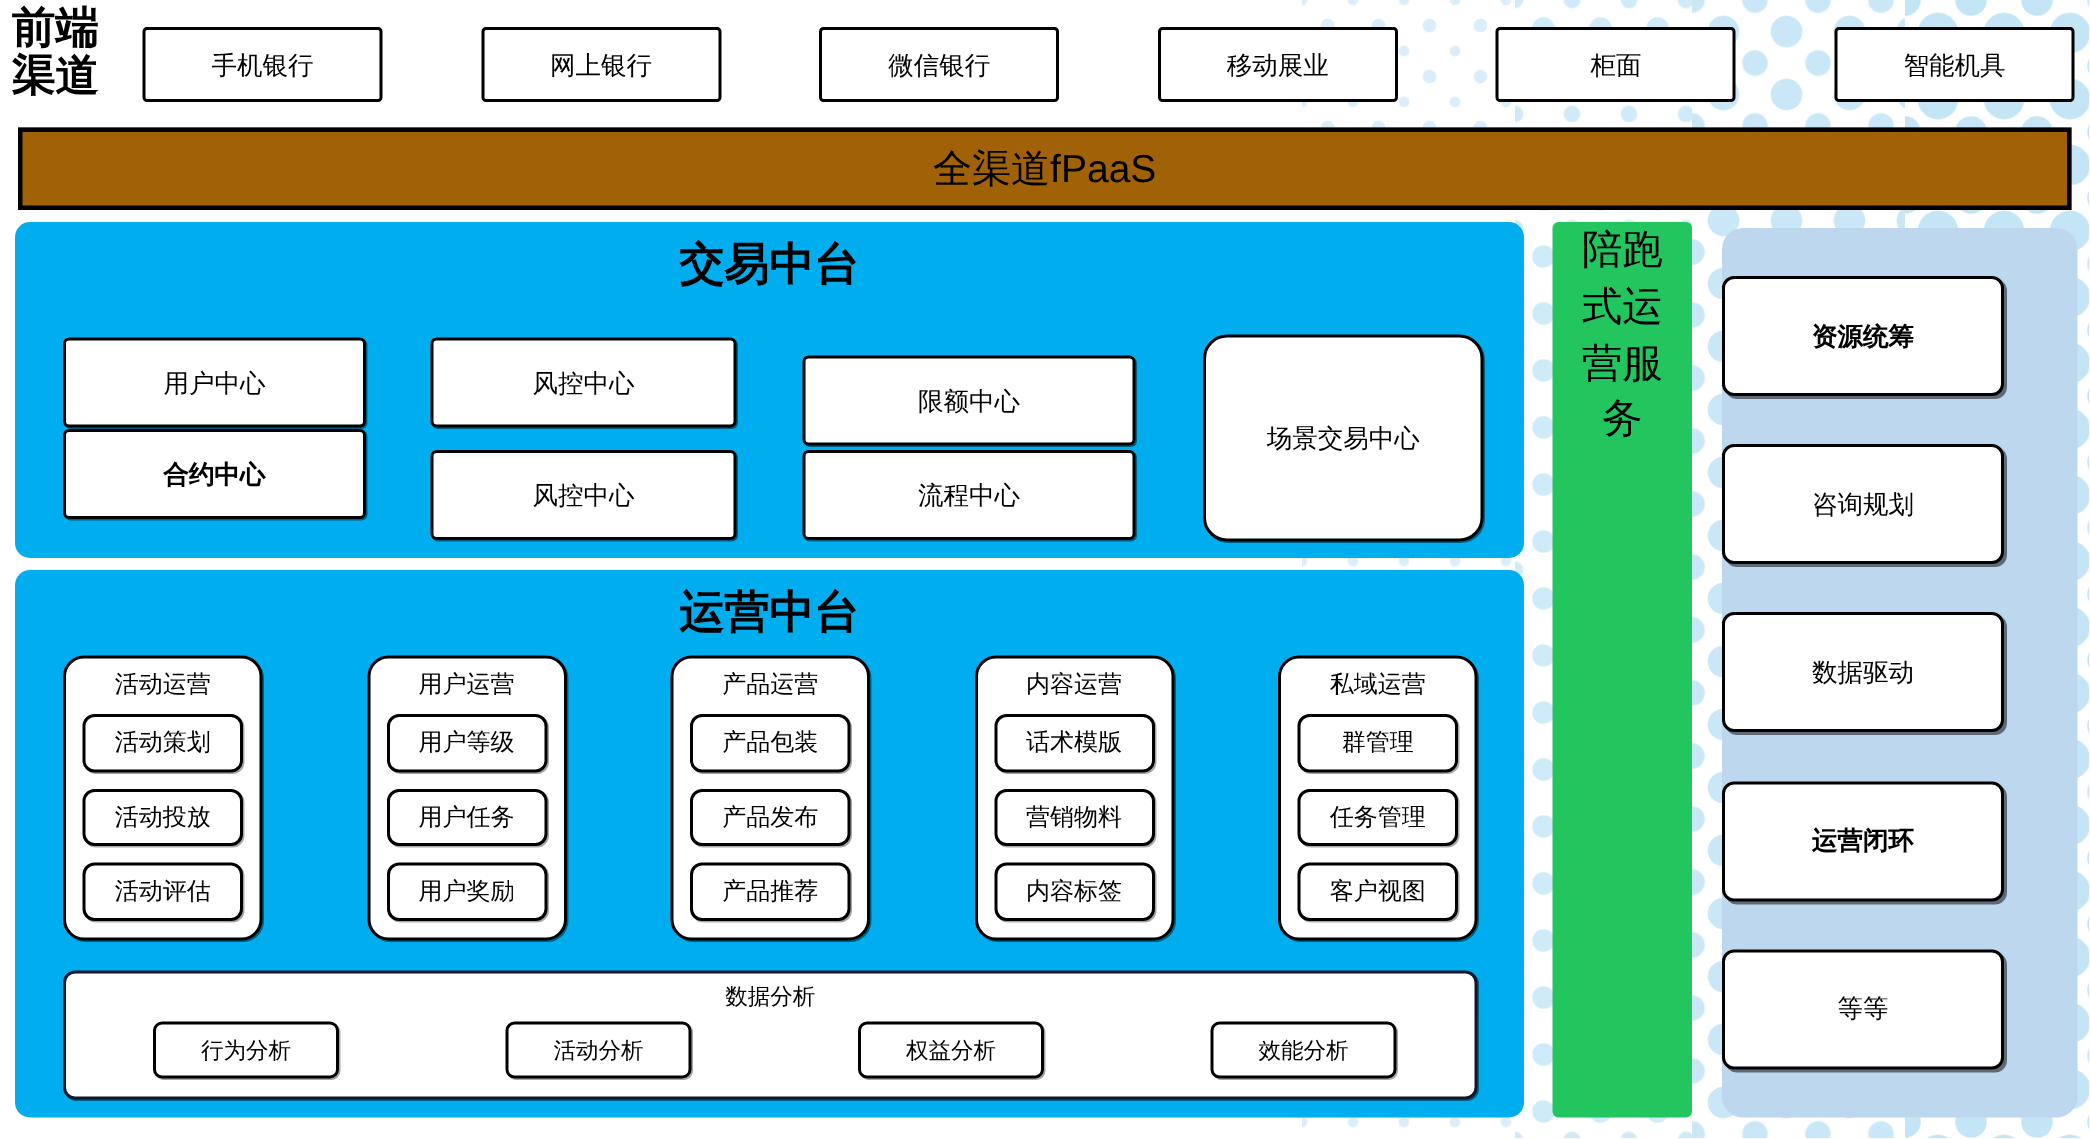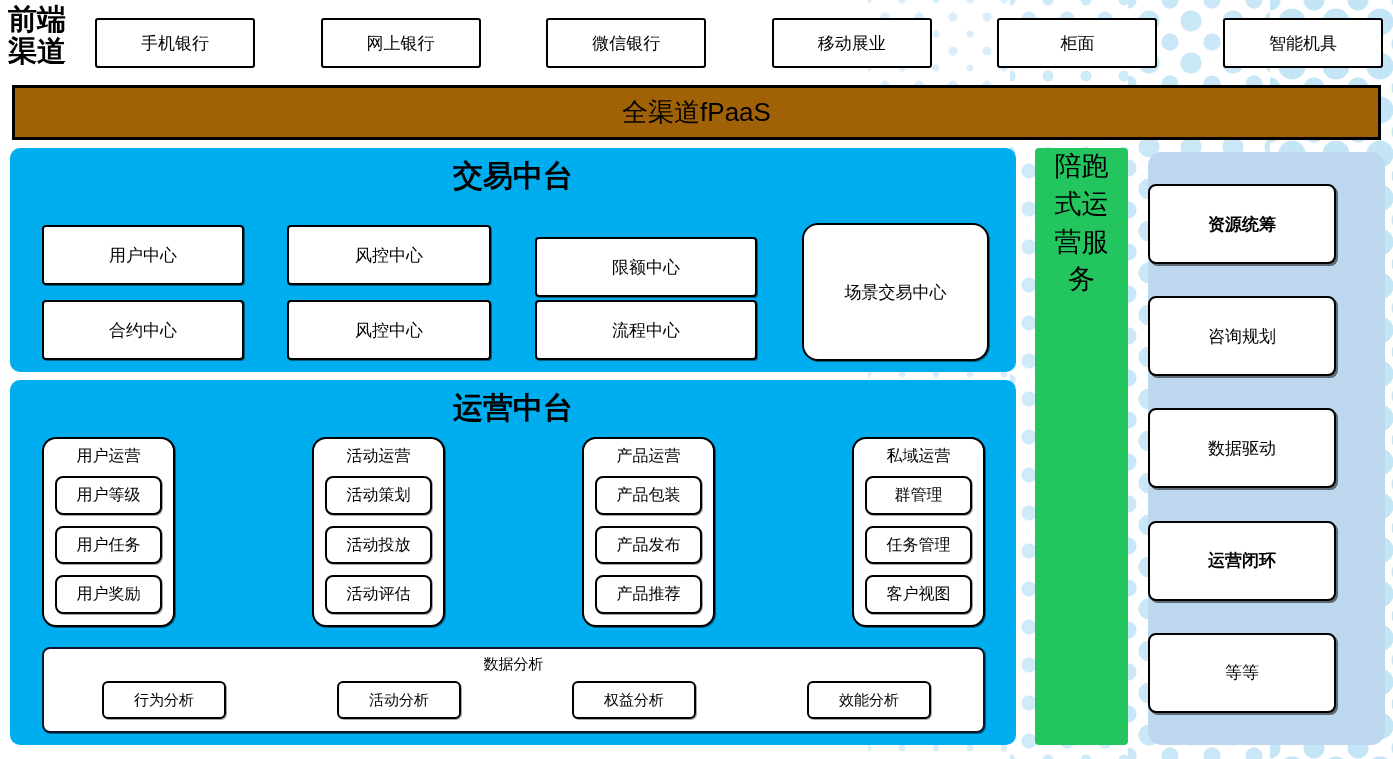--- a/index.html
+++ b/index.html
@@ -47,21 +47,21 @@
   #operations-section{left:10px;top:380px;width:1006px;height:365px;}
   .sec-title{position:absolute;left:0;right:0;top:8px;text-align:center;
              font-family:"Liberation Serif",serif;font-weight:bold;font-size:30px;}
 
   .center-box{position:absolute;background:#fff;border:2px solid #000;border-radius:4px;
               display:flex;align-items:center;justify-content:center;font-size:17px;
               box-shadow:1px 1px 0 rgba(0,0,0,.45);}
   #tx-user    {left:32px; top:77px; width:198px;height:56px;}
   #tx-auth    {left:277px;top:77px; width:200px;height:56px;}
   #tx-limit   {left:525px;top:77px; width:218px;height:56px;margin-top:12px;}
-  #tx-contract{left:32px; top:152px;width:198px;height:56px;}
+  #tx-contract{left:32px; top:138px;width:198px;height:56px;font-weight:bold;}
   #tx-risk    {left:277px;top:152px;width:200px;height:56px;}
   #tx-process {left:525px;top:152px;width:218px;height:56px;}
   #tx-scenario{left:792px;top:75px; width:183px;height:134px;border-radius:16px;}
 
   
   #op-columns{position:absolute;left:32px;top:57px;width:943px;height:190px;
               display:flex;justify-content:space-between;}
   .op-col{width:133px;box-sizing:border-box;background:#fff;border:2px solid #000;
           border-radius:14px;display:flex;flex-direction:column;align-items:center;
           padding-top:7px;box-shadow:1px 1px 0 rgba(0,0,0,.45);}
@@ -122,36 +122,42 @@
     <div class="center-box" id="tx-contract">合约中心</div>
     <div class="center-box" id="tx-risk">风控中心</div>
     <div class="center-box" id="tx-process">流程中心</div>
     <div class="center-box" id="tx-scenario">场景交易中心</div>
   </div>
 
   <div class="layer blue-section" id="operations-section">
     <div class="sec-title">运营中台</div>
     <div id="op-columns">
         <div class="op-col">
+          <div class="col-title">活动运营</div>
+          <div class="mini-box">活动策划</div>
+          <div class="mini-box">活动投放</div>
+          <div class="mini-box">活动评估</div>
+        </div>
+        <div class="op-col">
           <div class="col-title">用户运营</div>
           <div class="mini-box">用户等级</div>
           <div class="mini-box">用户任务</div>
           <div class="mini-box">用户奖励</div>
         </div>
         <div class="op-col">
-          <div class="col-title">活动运营</div>
-          <div class="mini-box">活动策划</div>
-          <div class="mini-box">活动投放</div>
-          <div class="mini-box">活动评估</div>
-        </div>
-        <div class="op-col">
           <div class="col-title">产品运营</div>
           <div class="mini-box">产品包装</div>
           <div class="mini-box">产品发布</div>
           <div class="mini-box">产品推荐</div>
+        </div>
+        <div class="op-col">
+          <div class="col-title">内容运营</div>
+          <div class="mini-box">话术模版</div>
+          <div class="mini-box">营销物料</div>
+          <div class="mini-box">内容标签</div>
         </div>
         <div class="op-col">
           <div class="col-title">私域运营</div>
           <div class="mini-box">群管理</div>
           <div class="mini-box">任务管理</div>
           <div class="mini-box">客户视图</div>
         </div>
       </div>
     <div id="analysis-strip">
       <div id="analysis-title">数据分析</div>

